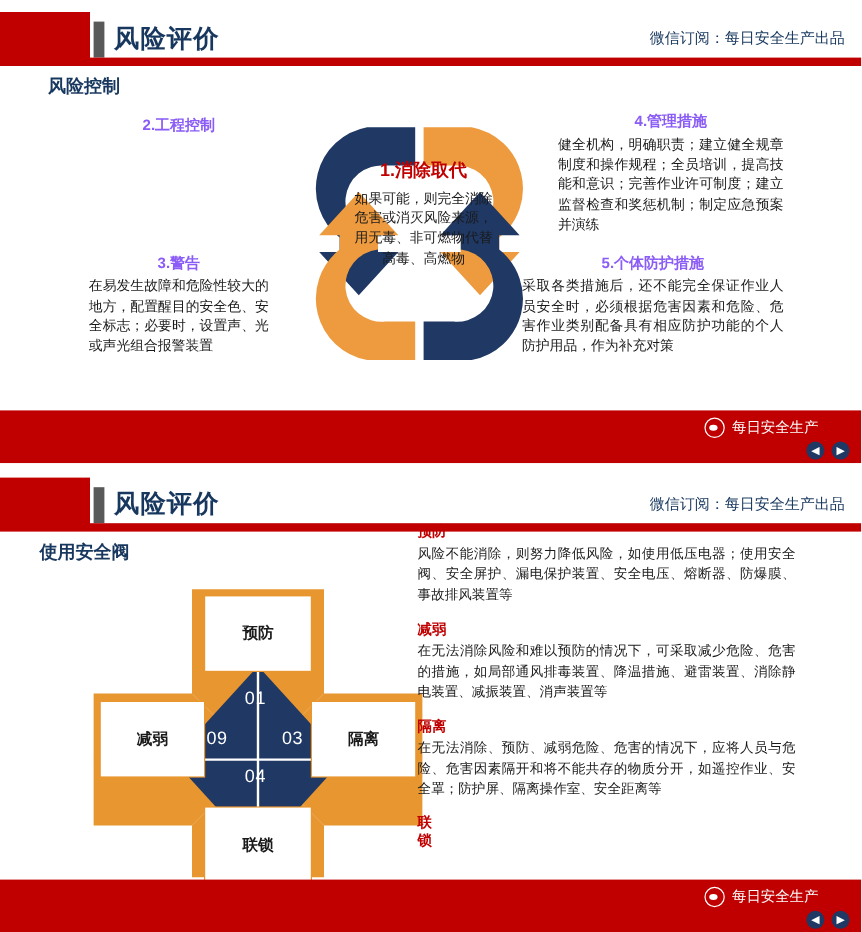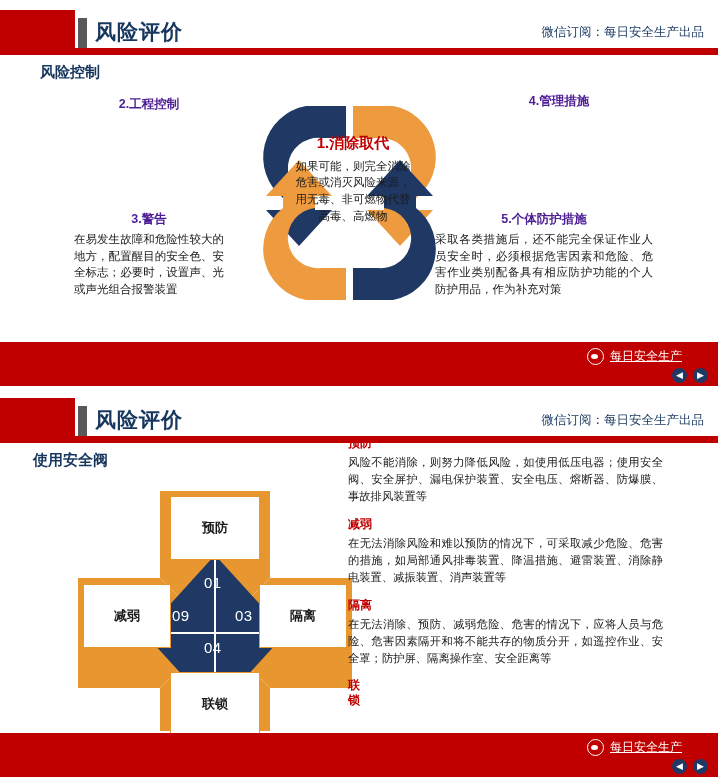--- a/index.html
+++ b/index.html
@@ -82,21 +82,20 @@
   }
   .footer-wm {
     position: absolute;
     right: 36px;
     top: 6px;
     display: flex;
     align-items: center;
     gap: 6px;
     color: #ffffff;
     font-size: 12px;
-    text-decoration: underline;
   }
   .wm-circle {
     width: 17px; height: 17px;
     border-radius: 50%;
     border: 1.6px solid #ffffff;
     position: relative;
   }
   .wm-circle::before {
     content: "";
     position: absolute;
@@ -127,21 +126,21 @@
     position: absolute;
     font-size: 11.5px;
     line-height: 1.45;
     color: #1a1a1a;
     text-align: justify;
   }
   .txtblock .tb-head {
     display: block;
     text-align: center;
     font-weight: bold;
-    color: #4c1d95;
+    color: #8b5cf6;
     font-size: 12.5px;
     margin-bottom: 3px;
   }
 
   .center-label {
     position: absolute;
     width: 118px;
     text-align: center;
     font-size: 11.5px;
     line-height: 1.45;
@@ -224,20 +223,21 @@
       <span class="tb-head">2.工程控制</span>
     </div>
 
     <div class="txtblock" style="left:74px; top:210px; width:150px;">
       <span class="tb-head">3.警告</span>
       <span>在易发生故障和危险性较大的地方，配置醒目的安全色、安全标志；必要时，设置声、光或声光组合报警装置</span>
     </div>
 
     <div class="txtblock" style="left:465px; top:92px; width:188px;">
       <span class="tb-head">4.管理措施</span>
+      <span>健全机构，明确职责；建立健全规章制度和操作规程；全员培训，提高技能和意识；完善作业许可制度；建立监督检查和奖惩机制；制定应急预案并演练</span>
     </div>
 
     <div class="txtblock" style="left:435px; top:210px; width:218px;">
       <span class="tb-head">5.个体防护措施</span>
       <span>采取各类措施后，还不能完全保证作业人员安全时，必须根据危害因素和危险、危害作业类别配备具有相应防护功能的个人防护用品，作为补充对策</span>
     </div>
 
     <div class="footer" style="top:342px;">
       <div class="footer-wm">
         <span class="wm-circle"></span>

